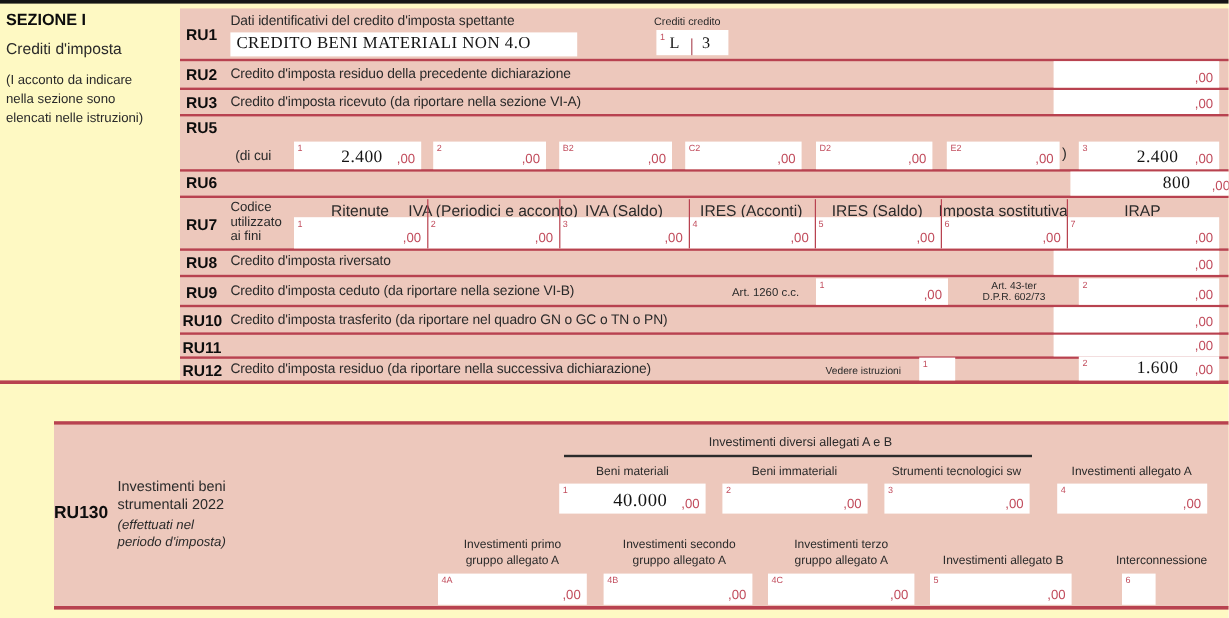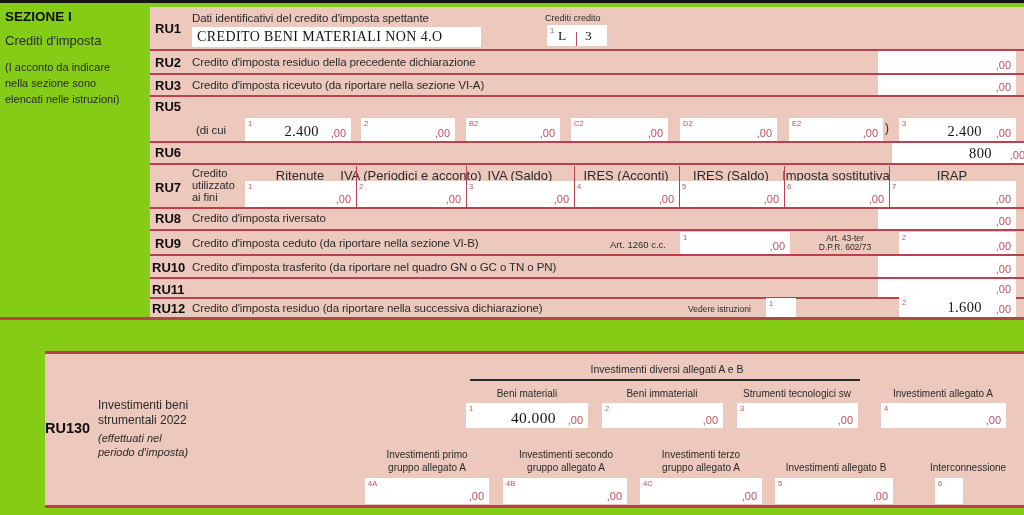--- a/index.html
+++ b/index.html
@@ -1,16 +1,16 @@
 <!DOCTYPE html>
 <html><head>
 <meta charset="utf-8">
 <style>
   html,body{margin:0;padding:0;background:#fff;}
-  #page{position:relative;width:1024px;height:515px;background:#84cc16;
+  #page{position:relative;width:1024px;height:515px;background:#fef9c3;
         font-family:"Liberation Sans",sans-serif;overflow:hidden;}
   .t{position:absolute;white-space:nowrap;color:#2a2a2a;}
   .lbl{font-size:11.5px;letter-spacing:-0.1px;}
   .rcode{font-weight:bold;font-size:13px;color:#0d0d0d;}
   .sm{font-size:13px;}
   .bg{position:absolute;background:#edc8bc;}
   .hl{position:absolute;background:#b84250;height:2px;}
   .vl{position:absolute;background:#b84250;width:1px;}
   .box{position:absolute;background:#ffffff;}
   .sup{position:absolute;top:1px;left:3px;font-size:7.5px;color:#c24e5e;}
@@ -114,21 +114,21 @@
     <span class="dec">,00</span>
   </div>
 
   <div class="t rcode" style="left:155px;top:145px">RU6</div>
   <div class="box" style="left:892px;top:143px;width:138px;height:20px">
     <span class="val" style="right:38px">800</span>
     <span class="dec">,00</span>
   </div>
 
   <div class="t rcode" style="left:155px;top:180px">RU7</div>
-  <div class="t" style="left:192px;top:167px;font-size:11px">Credito</div>
+  <div class="t" style="left:192px;top:167px;font-size:11px">Codice</div>
   <div class="t" style="left:192px;top:179px;font-size:11px">utilizzato</div>
   <div class="t" style="left:192px;top:191px;font-size:11px">ai fini</div>
 
   <div class="t sm ctr" style="left:300px;top:168px">Ritenute</div>
   <div class="t sm ctr" style="left:411px;top:168px">IVA (Periodici e acconto)</div>
   <div class="t sm ctr" style="left:520px;top:168px">IVA (Saldo)</div>
   <div class="t sm ctr" style="left:626px;top:168px">IRES (Acconti)</div>
   <div class="t sm ctr" style="left:731px;top:168px">IRES (Saldo)</div>
   <div class="t sm ctr" style="left:836px;top:168px">Imposta sostitutiva</div>
   <div class="t sm ctr" style="left:952px;top:168px">IRAP</div>

